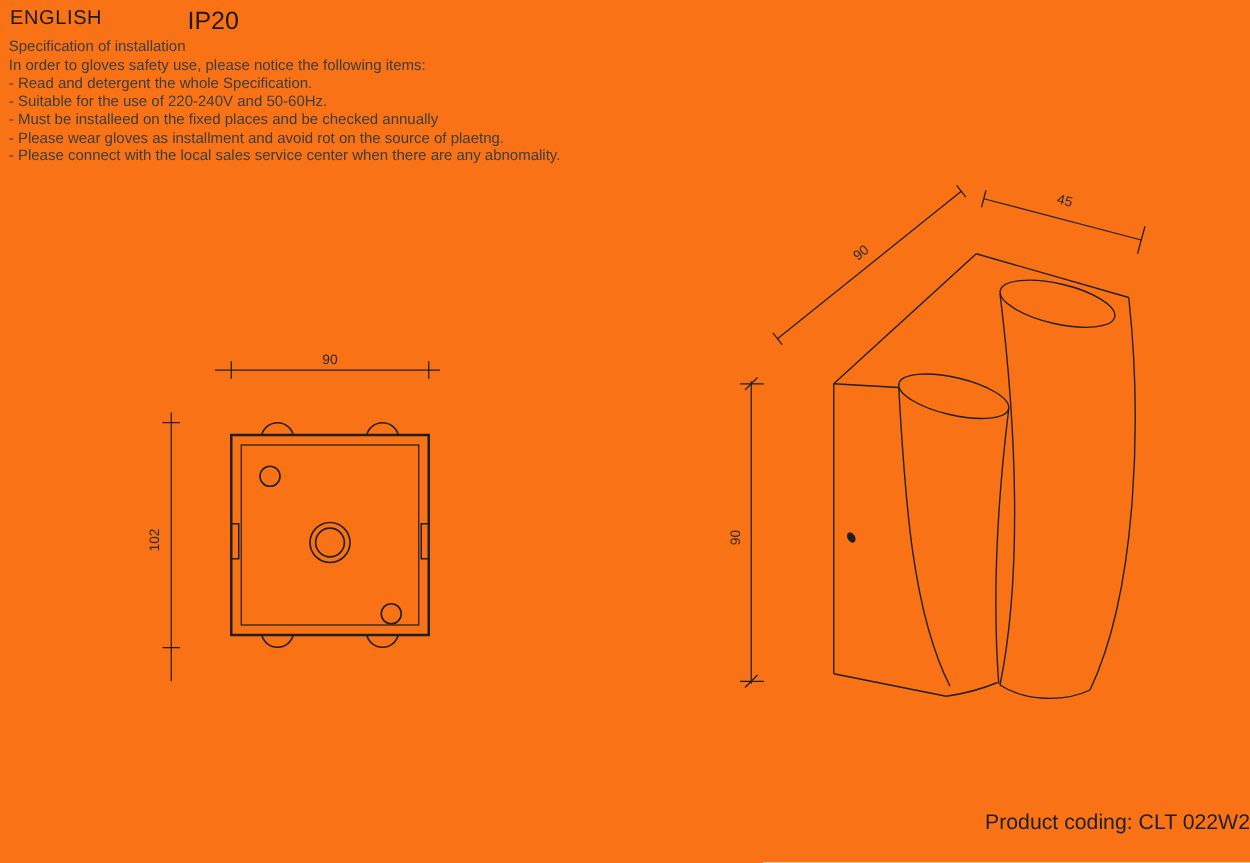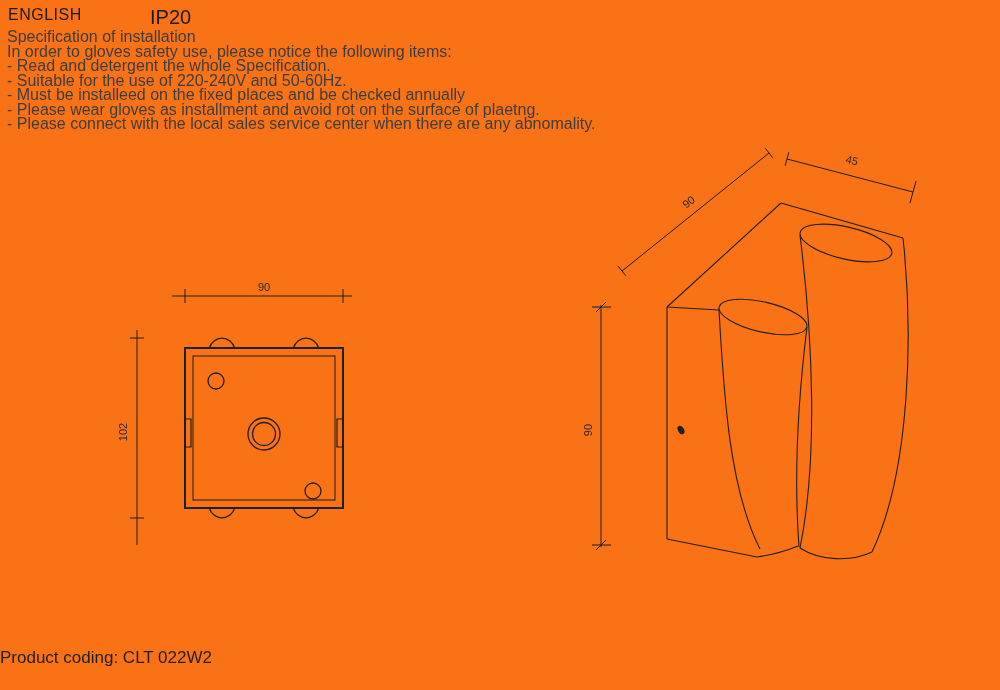--- a/index.html
+++ b/index.html
@@ -15,58 +15,58 @@
   .lang-label {
     position: absolute; left: 8px; top: 6px;
     font-size: 16px; color: #1a1a1a; letter-spacing: 0.5px;
   }
   .ip-label {
     position: absolute; left: 150px; top: 6px;
     font-size: 20px; color: #1a1a1a;
   }
   .spec-block {
     position: absolute; left: 7px; top: 30px;
-    font-size: 16px; line-height: 14.5px; color: #3d3d3d;
+    font-size: 12px; line-height: 14.5px; color: #3d3d3d;
     white-space: nowrap;
   }
   .front-view-svg {
     position: absolute; left: 110px; top: 275px;
     width: 265px; height: 285px;
   }
   .perspective-svg {
     position: absolute; left: 575px; top: 135px;
     width: 380px; height: 450px;
   }
   .dim-label {
     font-family: "Liberation Sans", sans-serif;
     font-size: 11px;
     fill: #2a2a2a;
     stroke: none;
   }
   .footer-coding {
     position: absolute; left: 0; top: 648px; width: 100%;
-    text-align: left; font-size: 17px; color: #1f1f1f;
+    text-align: right; font-size: 17px; color: #1f1f1f;
   }
   svg line, svg path, svg rect, svg circle, svg ellipse { vector-effect: none; }
 </style>
 </head>
 <body>
 
 <div class="page">
 
   <div class="lang-label">ENGLISH</div>
   <div class="ip-label">IP20</div>
 
   <div class="spec-block">
     <div>Specification of installation</div>
     <div>In order to gloves safety use, please notice the following items:</div>
     <div>- Read and detergent the whole Specification.</div>
     <div>- Suitable for the use of 220-240V and 50-60Hz.</div>
     <div>- Must be installeed on the fixed places and be checked annually</div>
-    <div>- Please wear gloves as installment and avoid rot on the surface of plaetng.</div>
+    <div>- Please wear gloves as installment and avoid rot on the source of plaetng.</div>
     <div>- Please connect with the local sales service center when there are any abnomality.</div>
   </div>
 
   <svg class="front-view-svg" viewBox="110 275 265 285">
     <g stroke="#1f1f1f" fill="none" stroke-width="1">
 
       <line x1="172" y1="296" x2="352" y2="296"></line>
       <line x1="185" y1="289" x2="185" y2="303"></line>
       <line x1="343" y1="289" x2="343" y2="303"></line>
 

